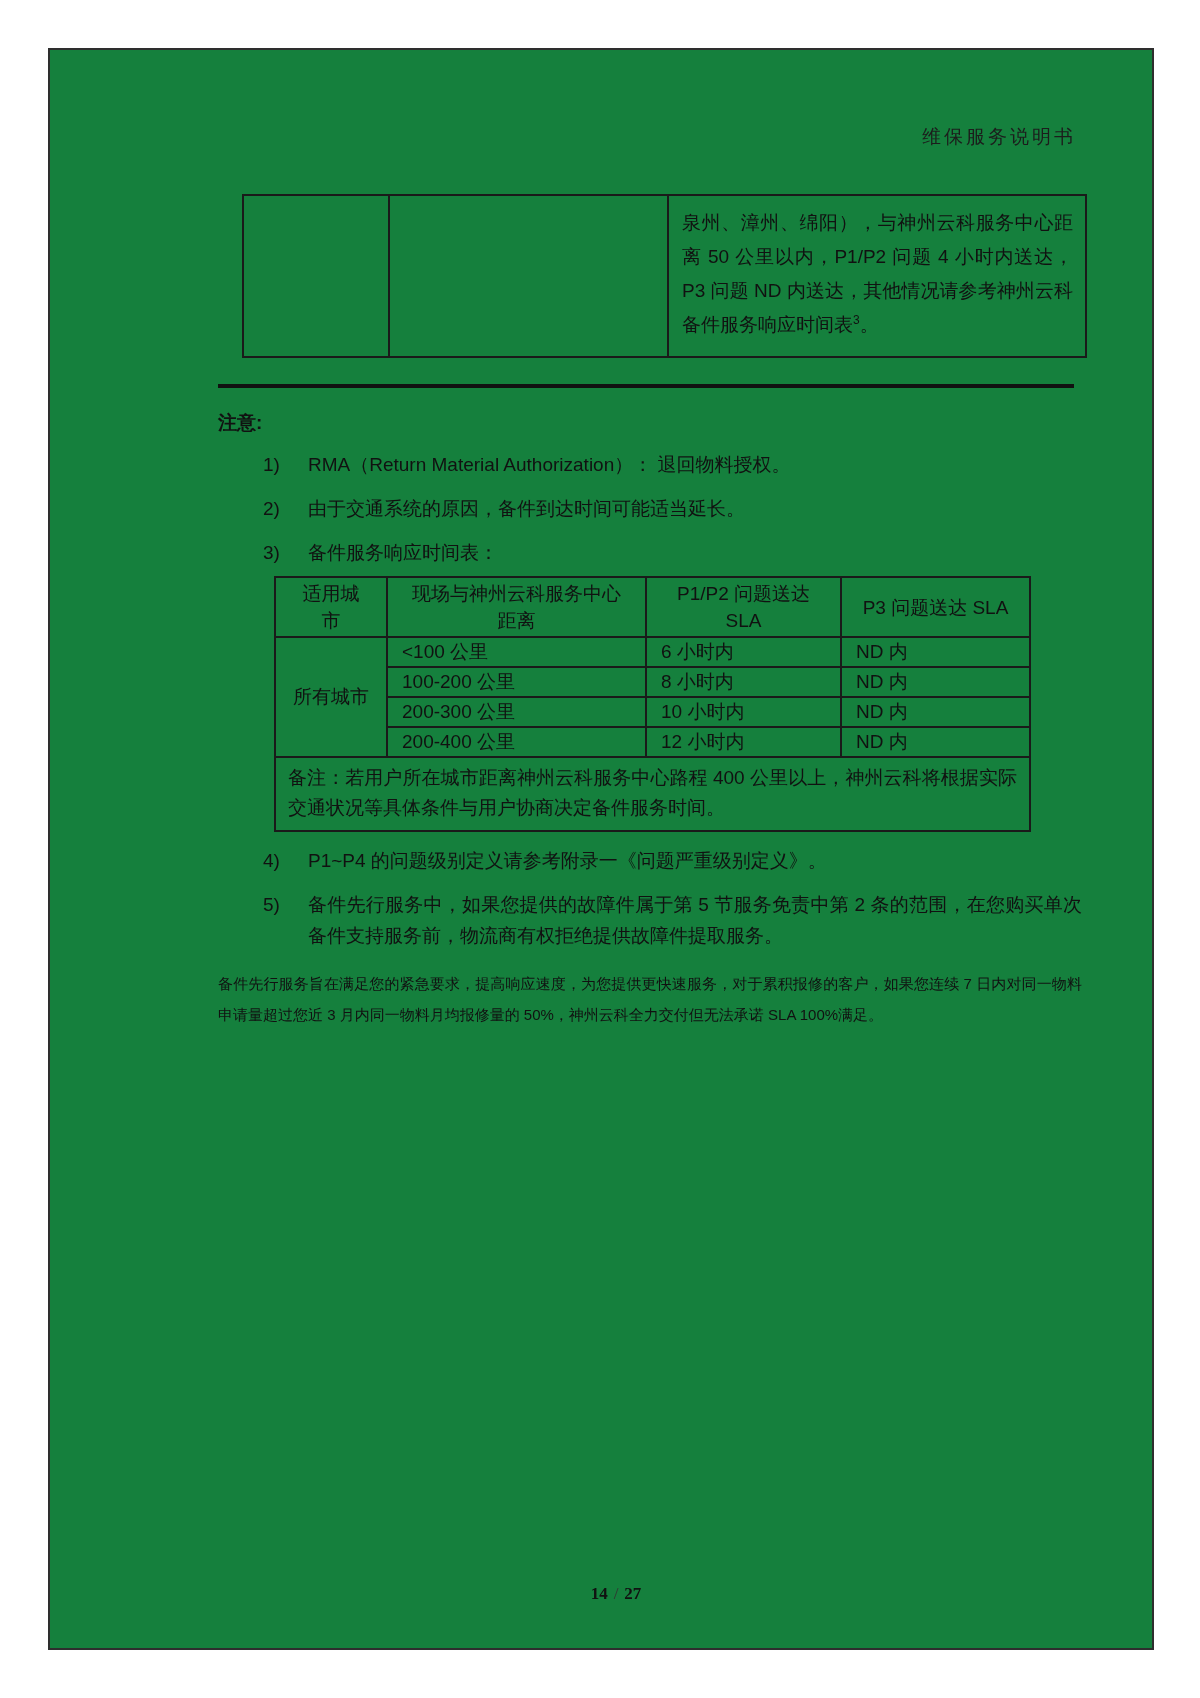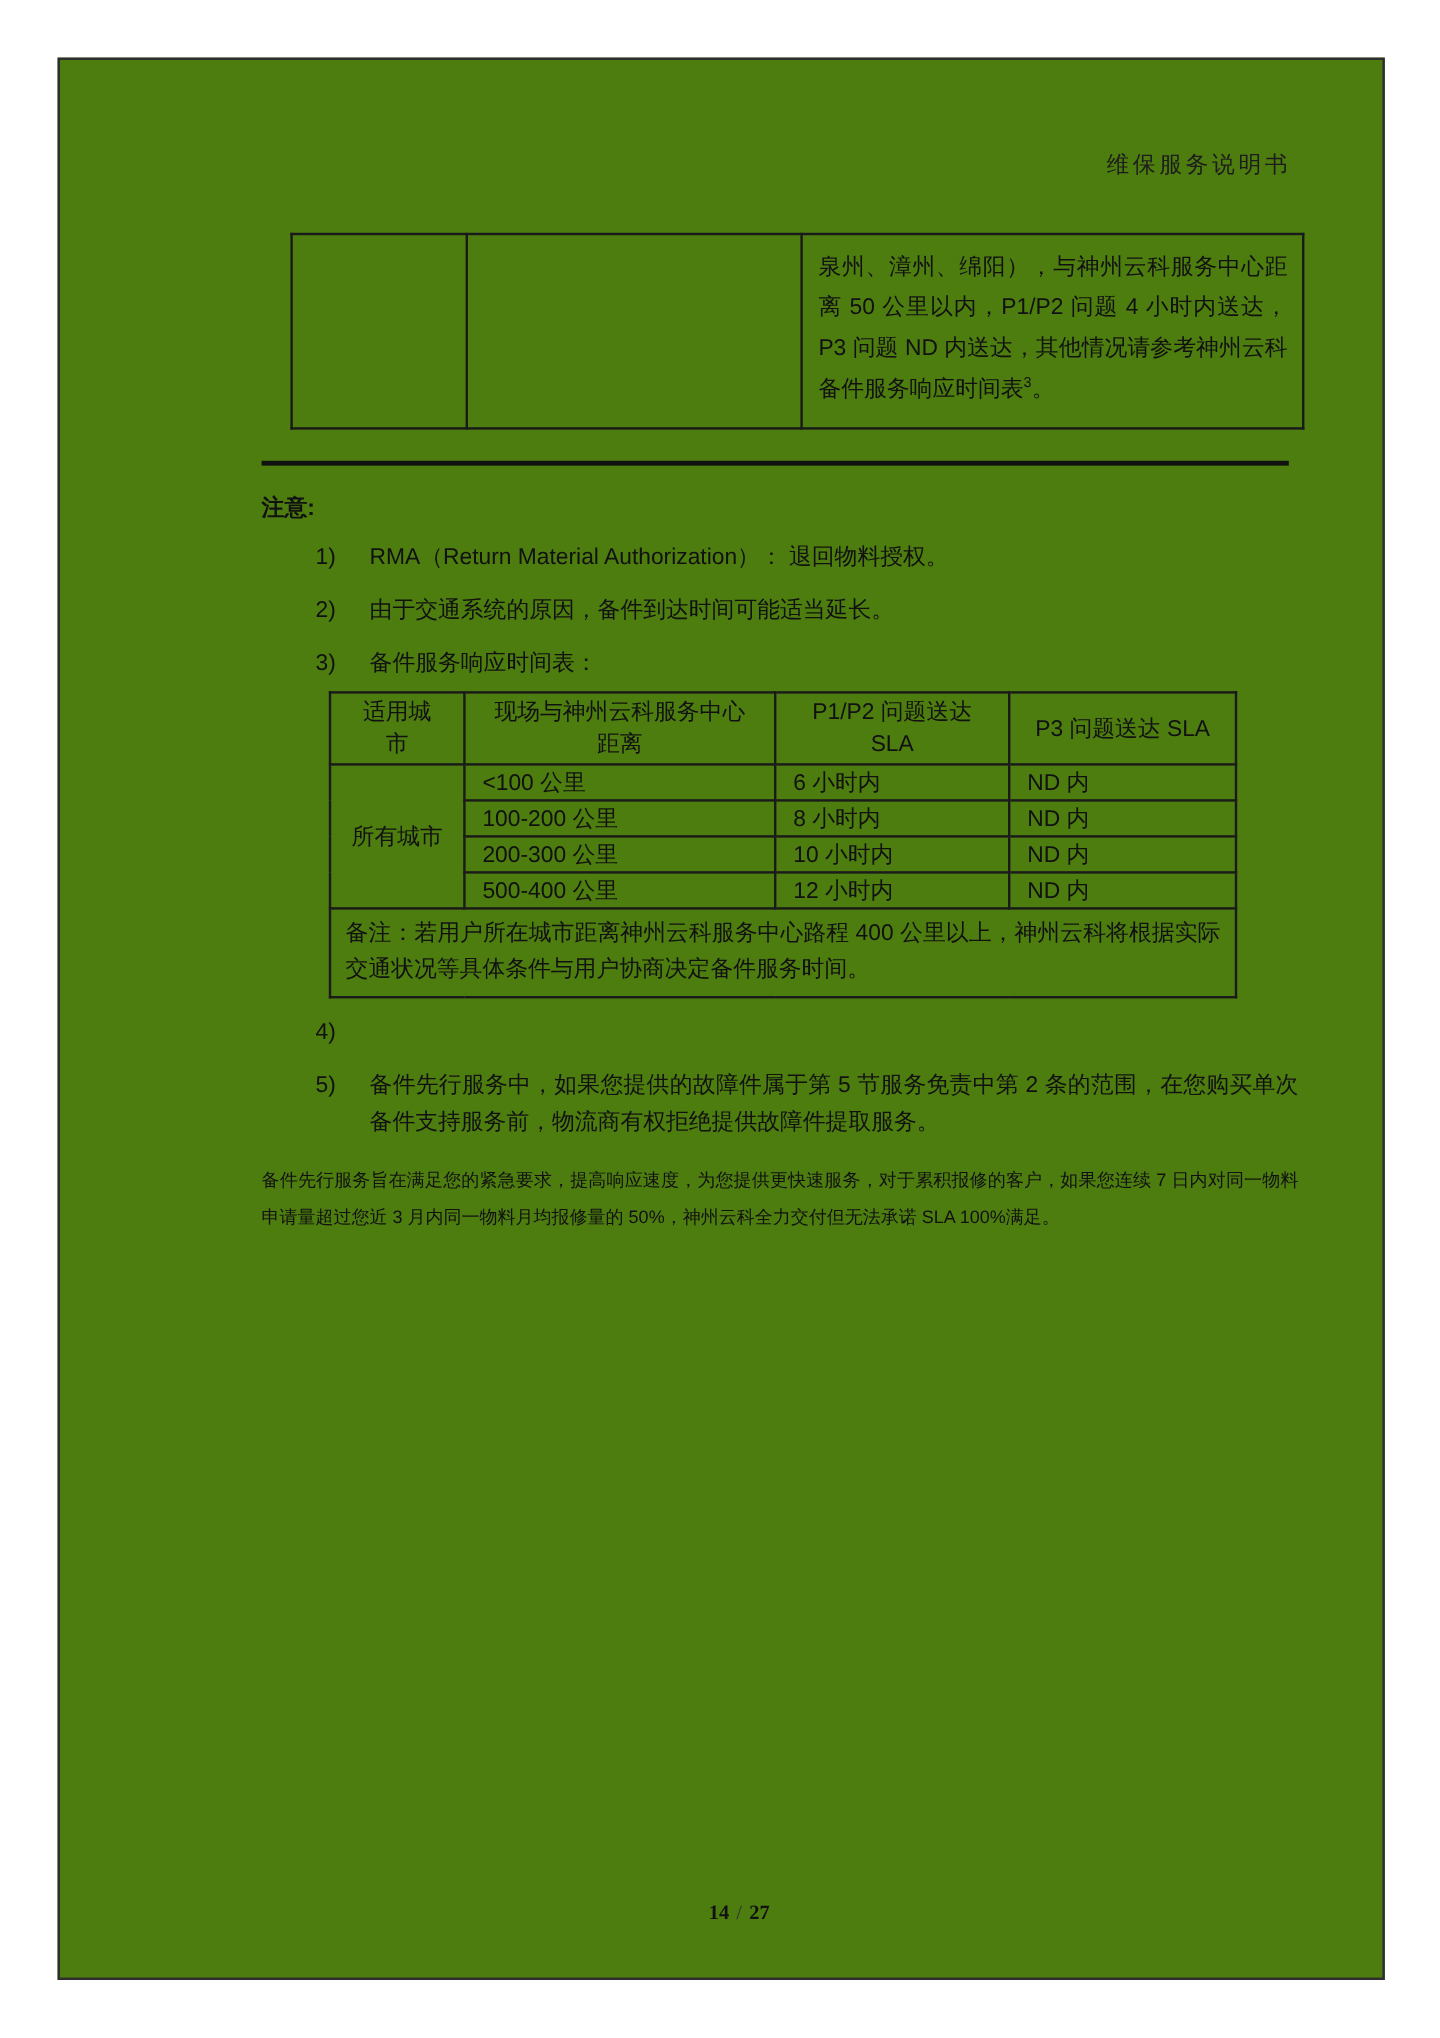--- a/index.html
+++ b/index.html
@@ -14,21 +14,21 @@
     overflow: hidden;
   }
 
   .frame {
     position: absolute;
     left: 48px;
     top: 48px;
     width: 1106px;
     height: 1602px;
     border: 2px solid #2e2e2e;
-    background: #4d7c0f;
+    background: #15803d;
   }
 
   .content {
     position: absolute;
     left: 168px;
     top: 74px;
     width: 864px;
   }
 
   .doc-header {
@@ -215,32 +215,33 @@
             <td>100-200 公里</td>
             <td>8 小时内</td>
             <td>ND 内</td>
           </tr>
           <tr>
             <td>200-300 公里</td>
             <td>10 小时内</td>
             <td>ND 内</td>
           </tr>
           <tr>
-            <td>500-400 公里</td>
+            <td>200-400 公里</td>
             <td>12 小时内</td>
             <td>ND 内</td>
           </tr>
           <tr>
             <td class="note-row" colspan="4">备注：若用户所在城市距离神州云科服务中心路程 400 公里以上，神州云科将根据实际交通状况等具体条件与用户协商决定备件服务时间。</td>
           </tr>
         </tbody>
       </table>
 
       <div class="note-item">
         <span class="num">4)</span>
+        <span class="txt">P1~P4 的问题级别定义请参考附录一《问题严重级别定义》。</span>
       </div>
 
       <div class="note-item">
         <span class="num">5)</span>
         <span class="txt">备件先行服务中，如果您提供的故障件属于第 5 节服务免责中第 2 条的范围，在您购买单次备件支持服务前，物流商有权拒绝提供故障件提取服务。</span>
       </div>
 
       <div class="closing">备件先行服务旨在满足您的紧急要求，提高响应速度，为您提供更快速服务，对于累积报修的客户，如果您连续 7 日内对同一物料申请量超过您近 3 月内同一物料月均报修量的 50%，神州云科全力交付但无法承诺 SLA 100%满足。</div>
 
     </div>

